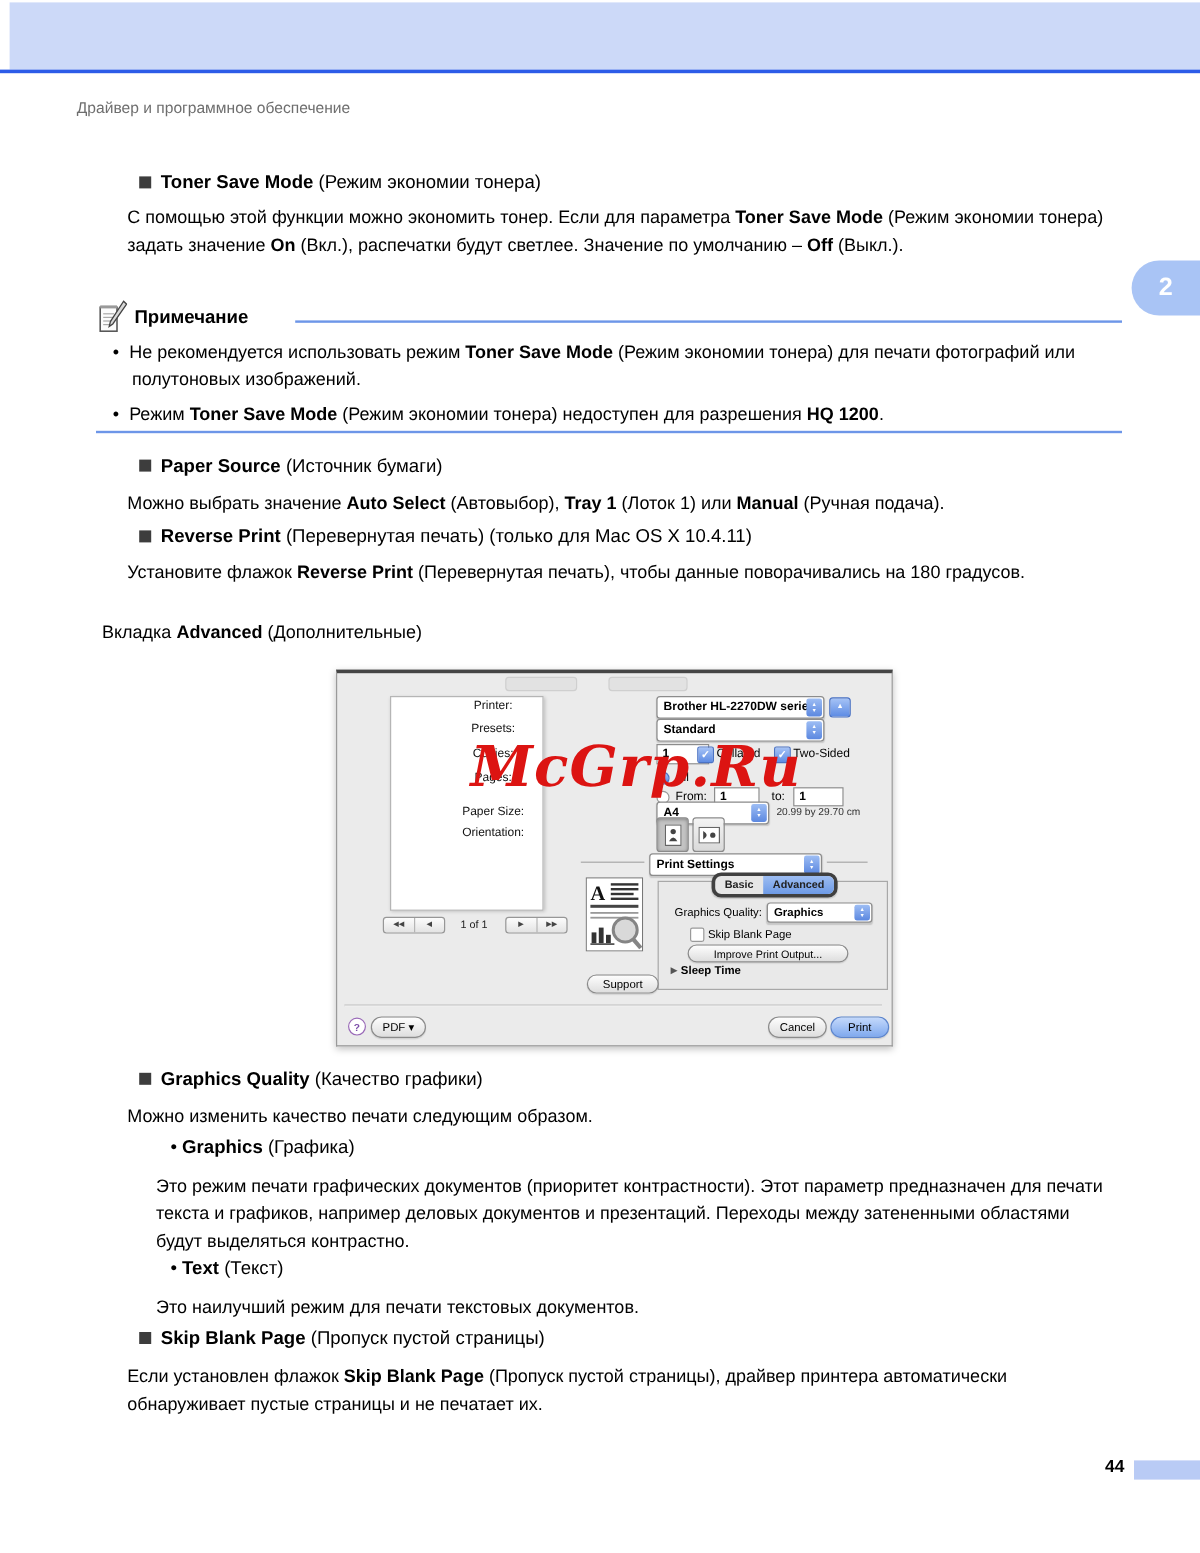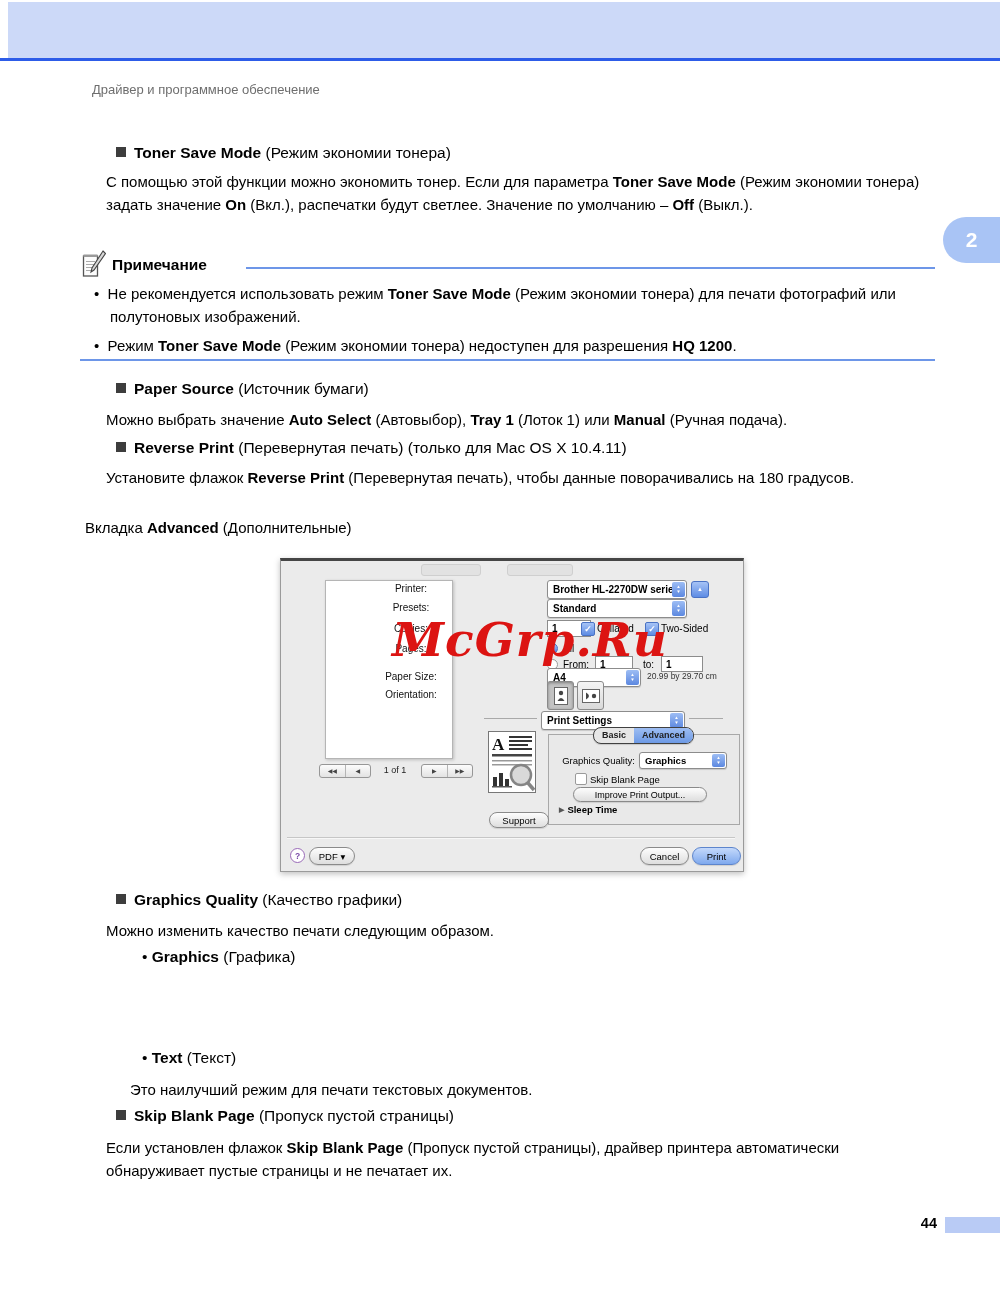--- a/index.html
+++ b/index.html
@@ -3,21 +3,21 @@
 <meta charset="utf-8">
 <style>
   html,body{margin:0;padding:0;background:#fff;}
   .page{position:relative;width:1000px;height:1294px;background:#fff;overflow:hidden;
         font-family:"Liberation Sans",sans-serif;color:#000;}
   .abs{position:absolute;}
   .b{font-weight:700;}
   
   .topbar{position:absolute;left:8px;top:2px;right:0;height:56px;background:#ccd9f8;}
   .topline{position:absolute;left:0;top:58px;right:0;height:3px;background:#2d5ce8;}
-  .runhead{position:absolute;left:92px;top:82px;font-size:13px;color:#6e6e6e;}
+  .runhead{position:absolute;left:64px;top:82px;font-size:13px;color:#6e6e6e;}
   .chapbadge{position:absolute;right:0;top:217px;width:57px;height:46px;background:#a9c4f5;
              border-radius:23px 0 0 23px;color:#fff;font-weight:700;font-size:21px;
              display:flex;align-items:center;justify-content:center;}
   
   .h{display:flex;align-items:flex-start;font-size:15.5px;line-height:20px;padding-left:28px;}
   .sq{flex:0 0 10px;width:10px;height:10px;background:#3d3d3d;margin:4px 8px 0 0;}
   .p15{font-size:15px;line-height:23px;}
   .bl{padding-left:16px;text-indent:-16px;}
   .bl2{font-size:15.5px;padding-left:12px;text-indent:-12px;margin-left:24px;}
   .noteline{position:absolute;height:2px;background:#6d96e8;}
@@ -62,21 +62,21 @@
   .navgrp span + span{border-left:1px solid #b5b5b5;}
   .navtxt{position:absolute;font-size:9px;color:#222;text-align:center;}
   .orb{position:absolute;width:25px;height:27px;border:1px solid #8a8a8a;border-radius:3px;
        display:flex;align-items:center;justify-content:center;background:linear-gradient(#f4f4f4,#d9d9d9);}
   .orb.sel{background:#c3c3c3;box-shadow:inset 0 1px 3px rgba(0,0,0,.35);}
   .upbtn{position:absolute;width:16px;height:15px;border:1px solid #4a72c4;border-radius:3px;
          background:linear-gradient(#a6c3f6,#5e8ce4);color:#fff;font-size:6px;line-height:14px;
          text-align:center;}
   .panel{position:absolute;left:267px;top:173px;width:190px;height:89px;background:#e9e9e9;
          border:1px solid #a8a8a8;}
-  .tabs{position:absolute;left:44px;top:-8px;display:flex;height:15px;border:1px solid #404040;
+  .tabs{position:absolute;left:44px;top:-8px;display:flex;height:15px;border:3px solid #404040;
         border-radius:8px;overflow:hidden;background:#e6e6e6;box-shadow:0 1px 1px rgba(0,0,0,.15);}
   .tab{font-size:9px;font-weight:700;line-height:15px;text-align:center;padding:0 8px;color:#222;}
   .tab.on{background:linear-gradient(#9dbdf2,#6d9ae6);}
   .plbl{position:absolute;left:0;width:86px;text-align:right;font-size:9.5px;}
   .disc{display:inline-block;font-size:7px;color:#555;margin-right:3px;vertical-align:1px;}
   .helpbtn{position:absolute;width:13px;height:13px;border-radius:50%;border:1.5px solid #9a6ab8;
            color:#7a4ba8;font-size:8.5px;font-weight:700;display:flex;align-items:center;
            justify-content:center;background:#fff;}
   .sep{position:absolute;left:6px;top:276px;width:448px;height:1px;background:#c6c6c6;
        border-bottom:1px solid #f7f7f7;}
@@ -266,20 +266,21 @@
 
   <div class="wm">McGrp.Ru</div>
 
   <div class="h abs" style="left:88px;top:890px">
     <span class="sq"></span>
     <span><span class="b">Graphics Quality</span><span> (Качество графики)</span></span>
   </div>
   <div class="p15 abs" style="left:106px;top:919px;width:830px">Можно изменить качество печати следующим образом.</div>
 
   <div class="bl2 abs" style="left:118px;top:948px"><span>•</span>&nbsp;<span class="b">Graphics</span><span> (Графика)</span></div>
+  <div class="p15 abs" style="left:130px;top:977px;width:800px">Это режим печати графических документов (приоритет контрастности). Этот параметр предназначен для печати текста и графиков, например деловых документов и презентаций. Переходы между затененными областями будут выделяться контрастно.</div>
 
   <div class="bl2 abs" style="left:118px;top:1049px"><span>•</span>&nbsp;<span class="b">Text</span><span> (Текст)</span></div>
   <div class="p15 abs" style="left:130px;top:1078px;width:800px">Это наилучший режим для печати текстовых документов.</div>
 
   <div class="h abs" style="left:88px;top:1106px">
     <span class="sq"></span>
     <span><span class="b">Skip Blank Page</span><span> (Пропуск пустой страницы)</span></span>
   </div>
   <div class="p15 abs" style="left:106px;top:1136px;width:790px"><span>Если установлен флажок </span><span class="b">Skip Blank Page</span><span> (Пропуск пустой страницы), драйвер принтера автоматически обнаруживает пустые страницы и не печатает их.</span></div>
 

